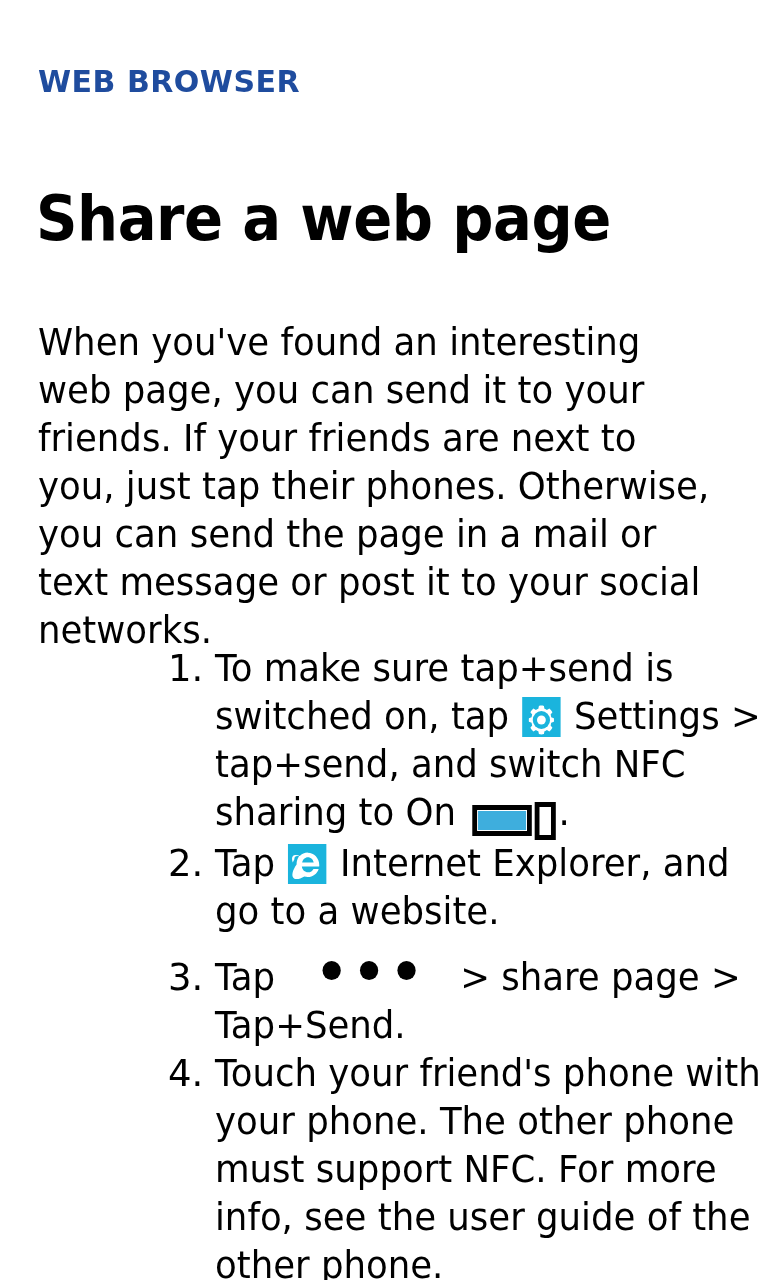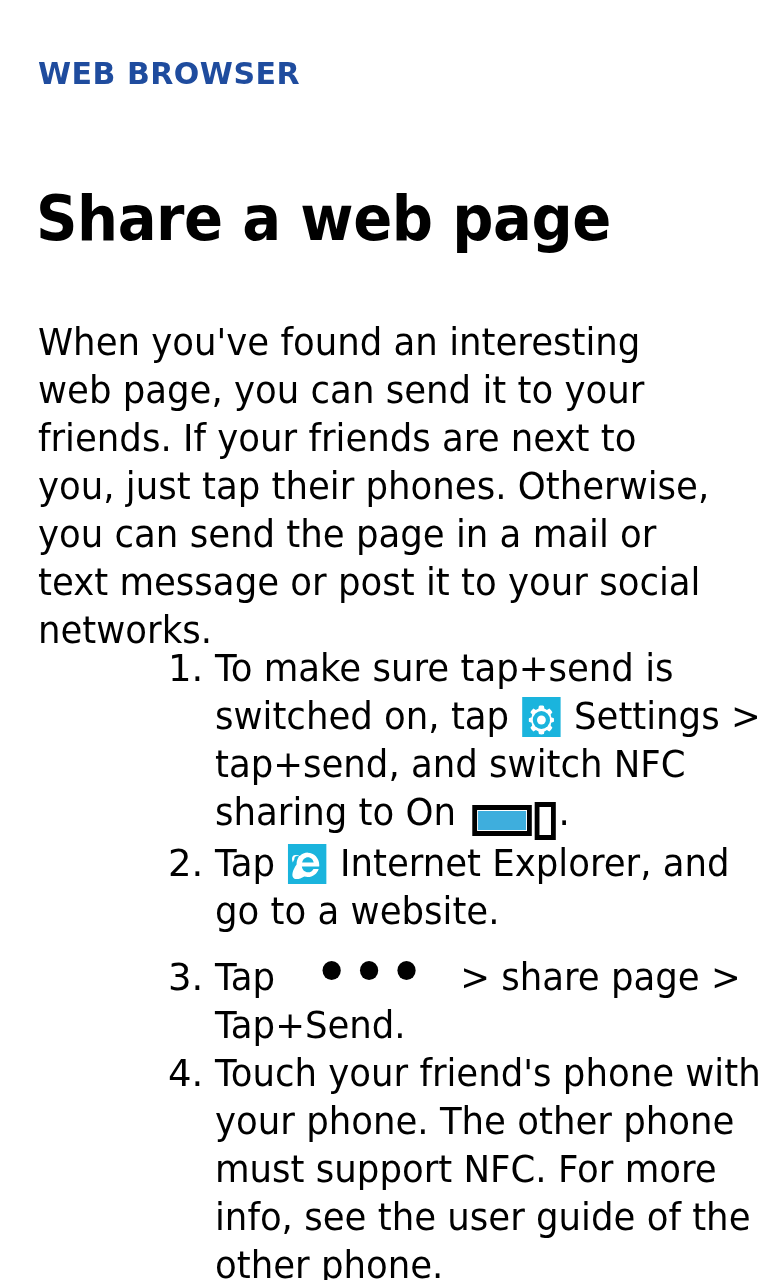--- a/index.html
+++ b/index.html
@@ -21,21 +21,21 @@
     width: 768px;
     height: 1280px;
     box-sizing: border-box;
     padding: 0;
   }
 
   
   .category {
     position: absolute;
     left: 38px;
-    top: 56px;
+    top: 64px;
     font-size: 30px;
     line-height: 36px;
     font-weight: bold;
     letter-spacing: 0.5px;
     color: #1f4c9e;
     white-space: nowrap;
   }
 
   
   .title {

